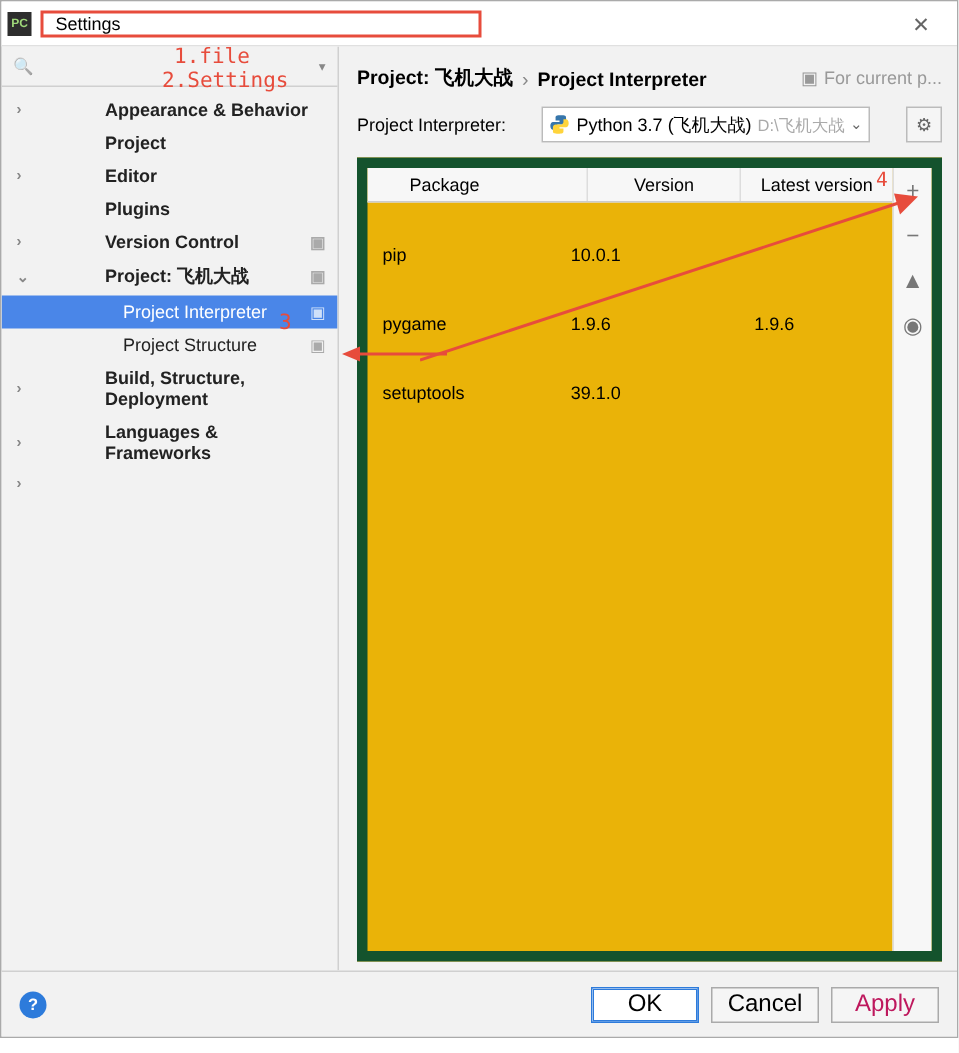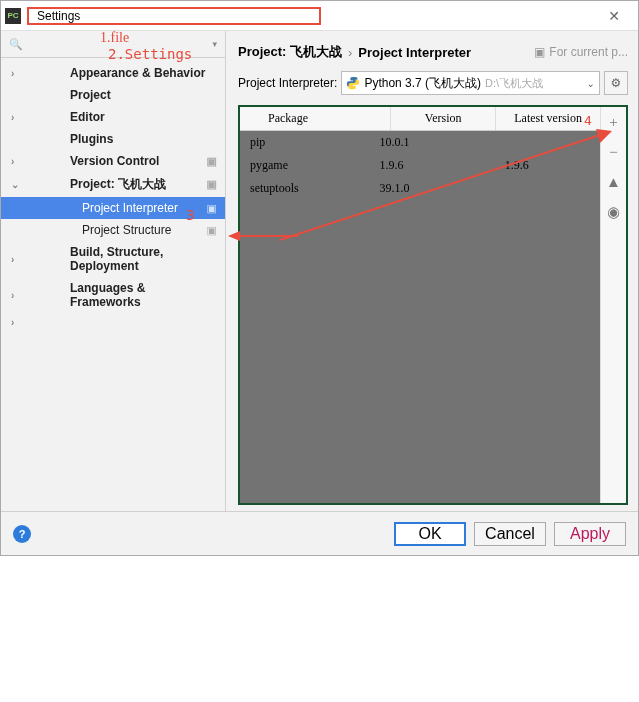--- a/index.html
+++ b/index.html
@@ -1,26 +1,26 @@
 <!DOCTYPE html>
 <html><head>
   <meta charset="utf-8">
   <style>
     * { box-sizing: border-box; margin: 0; padding: 0; }
     body { font-family: "Segoe UI", Tahoma, sans-serif; font-size: 12px; background: #fff; width: 639px; height: 702px; overflow: hidden; position: relative; }
     
-    .window { width: 639px; height: 556px; border: 1px solid #aaa; display: flex; flex-direction: column; background: #f2f2f2; }
+    .window { width: 639px; height: 692px; border: 1px solid #aaa; display: flex; flex-direction: column; background: #f2f2f2; }
     
     .titlebar { height: 30px; display: flex; align-items: center; padding: 0 4px; background: #fff; border-bottom: 1px solid #e0e0e0; }
     .app-icon { width: 16px; height: 16px; background: #2d2d2d; color: #9fd87a; font-size: 8px; font-weight: bold; display: flex; align-items: center; justify-content: center; margin-right: 6px; }
     .title-text { flex: 1; font-size: 12px; border: 2px solid #e74c3c; padding: 0 8px; display: inline-block; width: 70px; }
     .close-btn { width: 40px; height: 28px; display: flex; align-items: center; justify-content: center; color: #666; font-size: 14px; }
     
     .annotation { position: absolute; color: #e74c3c; font-family: monospace; font-size: 14px; pointer-events: none; z-index: 100; }
-    .ann1 { top: 30px; left: 100px; font-family: Liberation Serif, serif; }
+    .ann1 { top: 30px; left: 116px; }
     .ann2 { top: 46px; left: 108px; }
     .ann3 { top: 207px; left: 186px; }
     .ann4 { top: 113px; left: 584px; font-size: 13px; }
     
     .arrow { position: absolute; z-index: 99; pointer-events:none; }
     
     .body-row { display: flex; flex: 1; overflow: hidden; }
     
     .sidebar { width: 225px; background: #f2f2f2; border-right: 1px solid #d0d0d0; display: flex; flex-direction: column; }
     .search-row { padding: 6px 8px; border-bottom: 1px solid #d0d0d0; display: flex; align-items: center; }
@@ -37,38 +37,38 @@
     .tree-sub { padding-left: 34px; }
     .tree-item.selected { background: #4a86e8; color: #fff; }
     .tree-item.selected .badge { color: #cfe0f9; }
     
     .main { flex: 1; display: flex; flex-direction: column; background: #f2f2f2; padding: 8px 10px 0 12px; }
     .breadcrumb { display: flex; align-items: center; padding: 4px 0 10px 0; font-size: 13px; }
     .bc-strong { font-weight: bold; }
     .bc-sep { margin: 0 6px; color: #888; }
     .bc-right { margin-left: auto; color: #999; font-size: 12px; display:flex; align-items:center; gap:4px;}
     
-    .interp-row { display: flex; align-items: center; gap: 4px; padding-bottom: 10px; }
+    .interp-row { display: flex; align-items: center; gap: 24px; padding-bottom: 10px; }
     .interp-label { font-size: 12px; }
     .interp-select { flex: 1; height: 24px; border: 1px solid #bbb; background: #fff; display: flex; align-items: center; padding: 0 4px; font-size: 12px; }
     .py-icon { width: 14px; height: 14px; margin-right: 4px; display: inline-flex; align-items: center; justify-content: center; }
     .interp-select .path { color: #aaa; margin-left: 4px; font-size:11px; }
     .interp-select .dd { margin-left: auto; color: #666; font-size: 10px; }
     .gear-btn { width: 24px; height: 24px; border: 1px solid #bbb; background: #f5f5f5; display: flex; align-items: center; justify-content: center; color: #666; }
     
-    .table-wrap { display: flex; flex: 1; background: #737373; border: 2px solid #14532d; margin-bottom: 6px; font-family: Liberation Serif, serif; }
+    .table-wrap { display: flex; flex: 1; background: #eab308; border: 7px solid #14532d; margin-bottom: 6px; }
     .table-area { flex: 1; display: flex; flex-direction: column; }
     .thead { display: flex; border-bottom: 1px solid #ccc; background: #f7f7f7; }
     .th { padding: 4px 8px; border-right: 1px solid #ddd; font-size: 12px; text-align: center; }
     .th:last-child { border-right: none; }
     .c1 { flex: 1.3; text-align: left; padding-left: 28px;}
     .c2 { flex: 1; }
     .c3 { flex: 1; }
     .tbody { flex: 1; }
-    .tr { display: flex; padding: 2px 0; }
+    .tr { display: flex; padding: 2px 0; margin-top: 24px; }
     .td { padding: 2px 8px; font-size: 12px; }
     .td.c1 { padding-left: 10px; text-align:left; }
     .td.c2 { text-align: left; }
     .td.c3 { text-align: left; padding-left: 30px;}
     
     .side-tools { width: 26px; border-left: 1px solid #ddd; display: flex; flex-direction: column; align-items: center; padding-top: 6px; gap: 12px; color: #888; background: #f7f7f7; }
     .tool-btn { width: 18px; height: 18px; display: flex; align-items: center; justify-content: center; font-size: 15px; color: #777; }
     
     .footer { height: 44px; border-top: 1px solid #d0d0d0; display: flex; align-items: center; padding: 0 12px; gap: 8px; background: #f2f2f2; }
     .help-btn { width: 18px; height: 18px; border-radius: 50%; background: #2d7bdb; color: #fff; display: flex; align-items: center; justify-content: center; font-size: 11px; font-weight: bold; }

